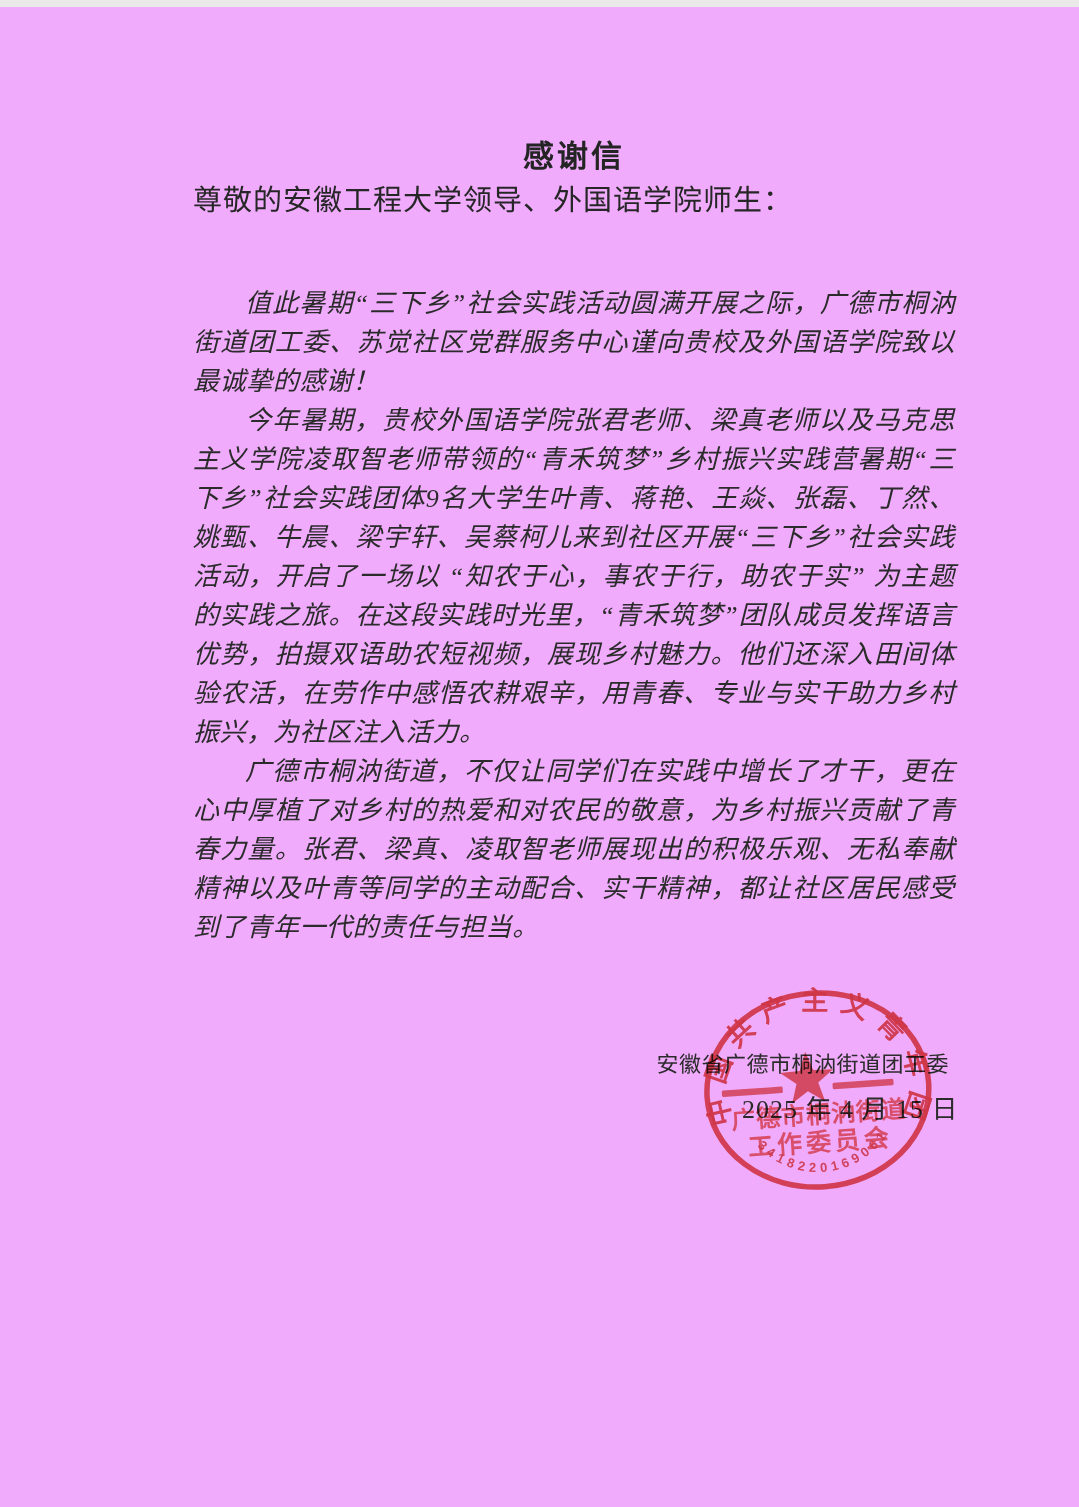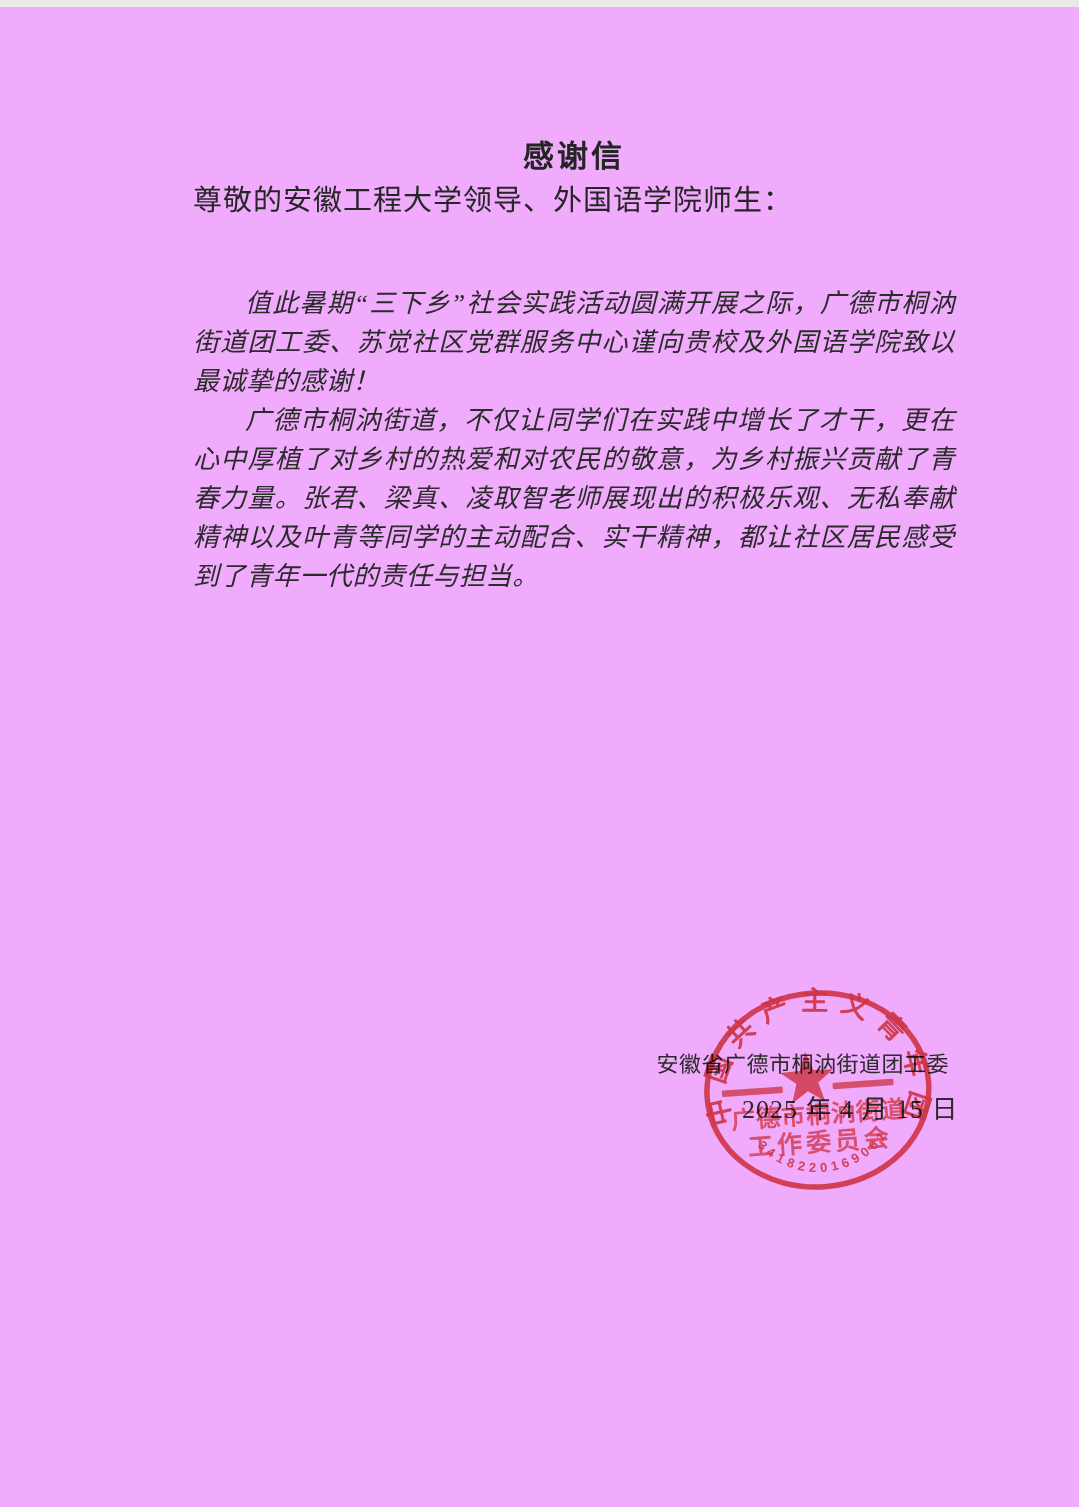--- a/index.html
+++ b/index.html
@@ -112,20 +112,21 @@
 
   <div class="top-strip"></div>
 
   <h1 class="title">感谢信</h1>
 
   <p class="salutation">尊敬的安徽工程大学领导、外国语学院师生：</p>
 
 
   <div class="letter-body">
     <p>值此暑期“三下乡”社会实践活动圆满开展之际，广德市桐汭街道团工委、苏觉社区党群服务中心谨向贵校及外国语学院致以最诚挚的感谢！</p>
+    <p>今年暑期，贵校外国语学院张君老师、梁真老师以及马克思主义学院凌取智老师带领的“青禾筑梦”乡村振兴实践营暑期“三下乡”社会实践团体9名大学生叶青、蒋艳、王焱、张磊、丁然、姚甄、牛晨、梁宇轩、吴蔡柯儿来到社区开展“三下乡”社会实践活动，开启了一场以 “知农于心，事农于行，助农于实” 为主题的实践之旅。在这段实践时光里，“青禾筑梦”团队成员发挥语言优势，拍摄双语助农短视频，展现乡村魅力。他们还深入田间体验农活，在劳作中感悟农耕艰辛，用青春、专业与实干助力乡村振兴，为社区注入活力。</p>
     <p>广德市桐汭街道，不仅让同学们在实践中增长了才干，更在心中厚植了对乡村的热爱和对农民的敬意，为乡村振兴贡献了青春力量。张君、梁真、凌取智老师展现出的积极乐观、无私奉献精神以及叶青等同学的主动配合、实干精神，都让社区居民感受到了青年一代的责任与担当。</p>
   </div>
 
   <div class="signature">安徽省广德市桐汭街道团工委</div>
 
   <div class="date-line">2025 年 4 月 15 日</div>
 
   <svg class="seal" viewBox="0 0 260 244" xmlns="http://www.w3.org/2000/svg" aria-hidden="true">
     <defs>
       <path id="sealArcTop" d="M 46.6 151 A 92 78 0 1 1 213.4 151" fill="none"></path>

